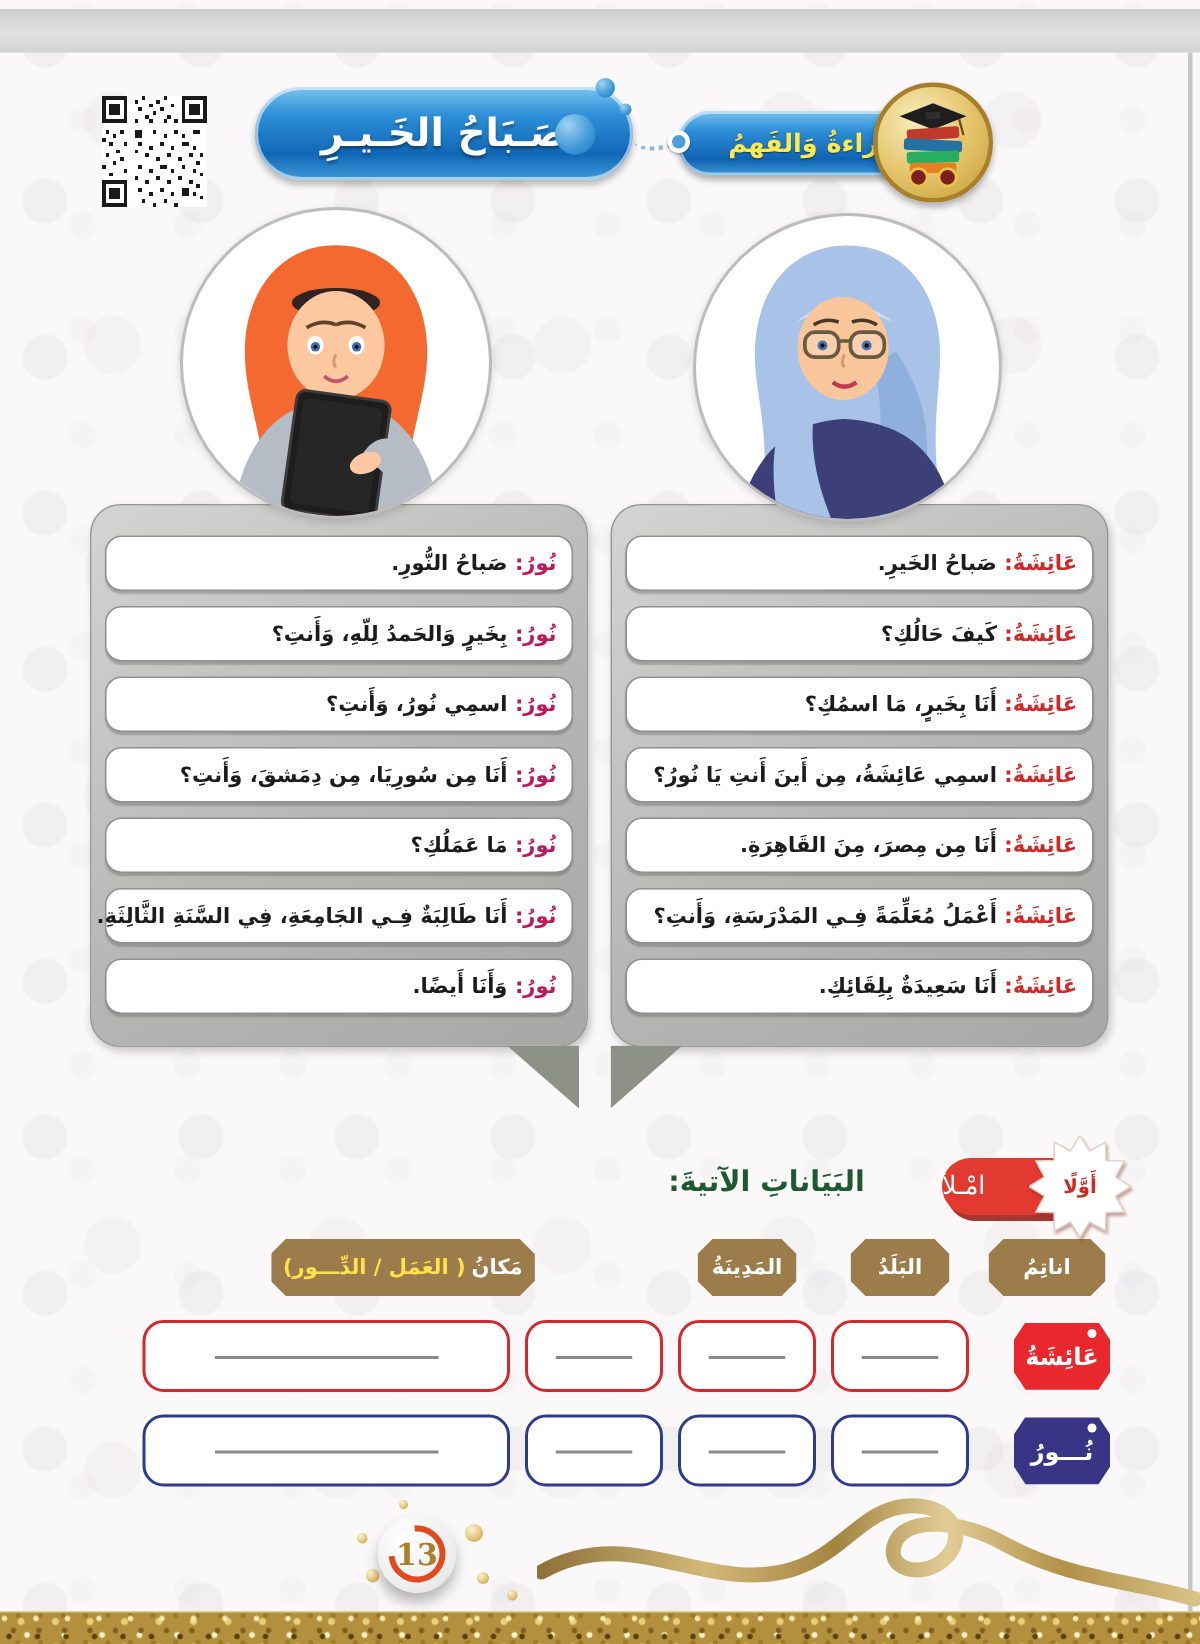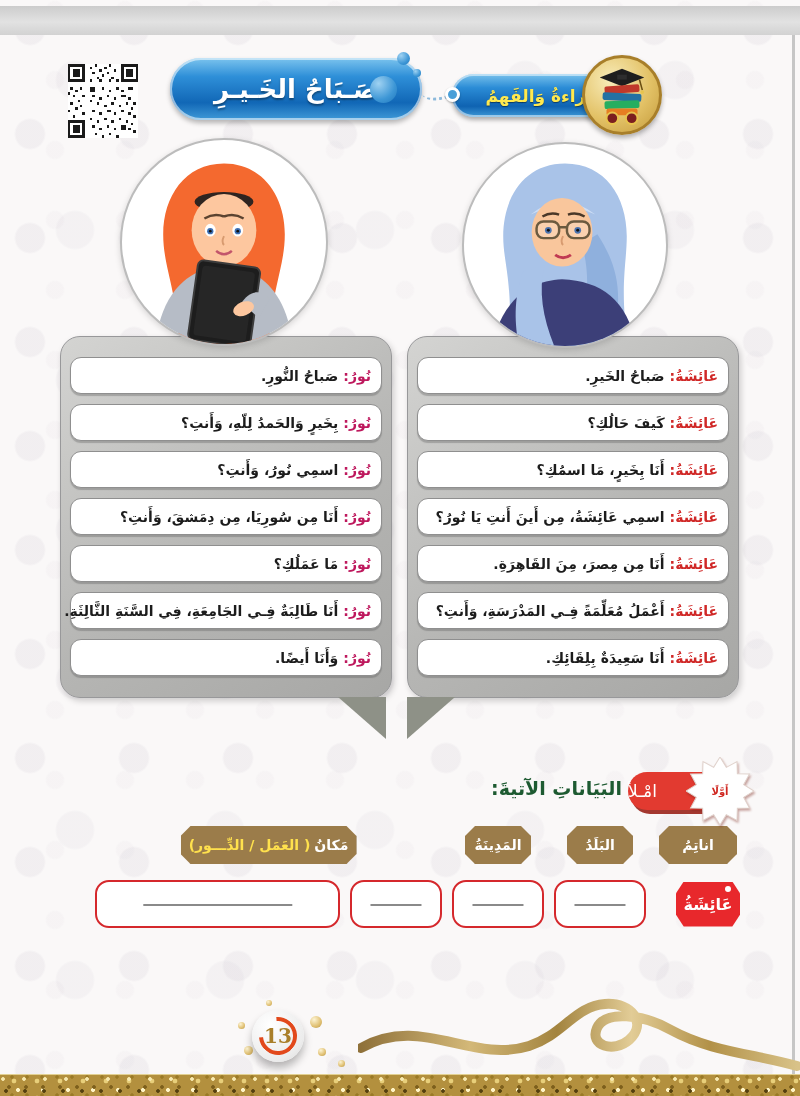--- a/index.html
+++ b/index.html
@@ -73,22 +73,22 @@
   .speaker.aisha { color:#d02827; }
 
   
   .action-pill { position:absolute; left:628px; top:772px; width:102px; height:38px; border-radius:19px;
     background:#e23a30; box-shadow:3px 4px 0 rgba(148,22,13,.85);
     display:flex; align-items:center; justify-content:flex-start; padding-right:10px; z-index:2; }
   .action-pill span { color:#fff; font-weight:normal; font-size:17px; }
   .starburst { position:absolute; left:686px; top:757px; width:68px; height:68px; z-index:3;
     display:flex; align-items:center; justify-content:center; }
   .starburst svg { position:absolute; inset:0; filter:drop-shadow(1px 2px 1px rgba(120,30,20,.4)); }
-  .starburst b { position:relative; color:#d02720; font-size:10px; font-weight:bold; }
-  .instruction { position:absolute; left:400px; top:777px; width:222px; text-align:right;
+  .starburst b { position:relative; color:#d02720; font-size:13px; font-weight:bold; }
+  .instruction { position:absolute; left:400px; top:777px; width:222px; text-align:center;
     color:#1d5a31; font-weight:bold; font-size:19px; }
 
   
   .tbl-row { position:absolute; left:95px; width:645px; display:flex; gap:10px; direction:rtl; }
   .row-headers { top:826px; height:40px; }
   .row-data    { height:50px; align-items:center; }
   .row-aisha   { top:879px; }
   .row-nour    { top:942px; }
   .col-name { width:84px; display:flex; justify-content:center; }
   .col-sm   { width:92px; display:flex; justify-content:center; }
@@ -425,20 +425,47 @@
           <span class="wline"></span>
         </div>
       </div>
     <div class="col-wide">
         <div class="answer-box box-red">
           <span class="wline"></span>
         </div>
       </div>
   </div>
 
+  <div class="tbl-row row-data row-nour">
+    <div class="col-name">
+        <div class="name-badge badge-navy">
+          <span dir="rtl">نُـــورُ</span>
+        </div>
+      </div>
+    <div class="col-sm">
+        <div class="answer-box box-navy">
+          <span class="wline"></span>
+        </div>
+      </div>
+    <div class="col-sm">
+        <div class="answer-box box-navy">
+          <span class="wline"></span>
+        </div>
+      </div>
+    <div class="col-sm">
+        <div class="answer-box box-navy">
+          <span class="wline"></span>
+        </div>
+      </div>
+    <div class="col-wide">
+        <div class="answer-box box-navy">
+          <span class="wline"></span>
+        </div>
+      </div>
+  </div>
 
   <div class="drop" style="left:238px; top:1022px; width:7px; height:7px;"></div>
   <div class="drop" style="left:244px; top:1046px; width:9px; height:9px;"></div>
   <div class="drop" style="left:266px; top:1000px; width:6px; height:6px;"></div>
   <div class="drop" style="left:310px; top:1016px; width:12px; height:12px;"></div>
   <div class="drop" style="left:318px; top:1048px; width:8px; height:8px;"></div>
   <div class="drop" style="left:338px; top:1060px; width:7px; height:7px;"></div>
   <div class="page-ball">
     <div class="ball-ring"></div>
     <div class="ball-num">13</div>

